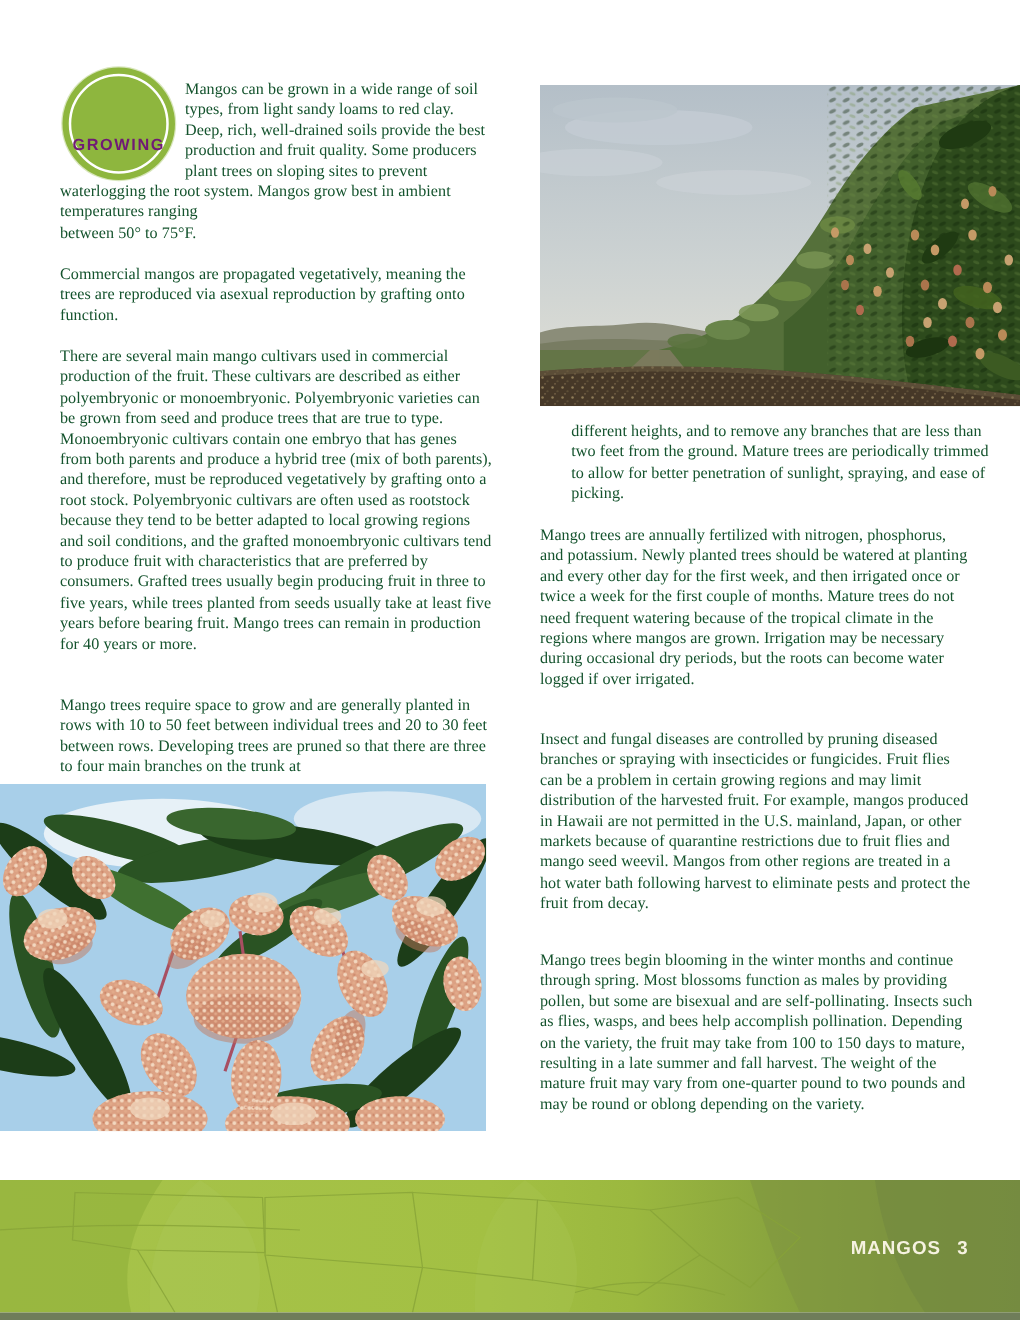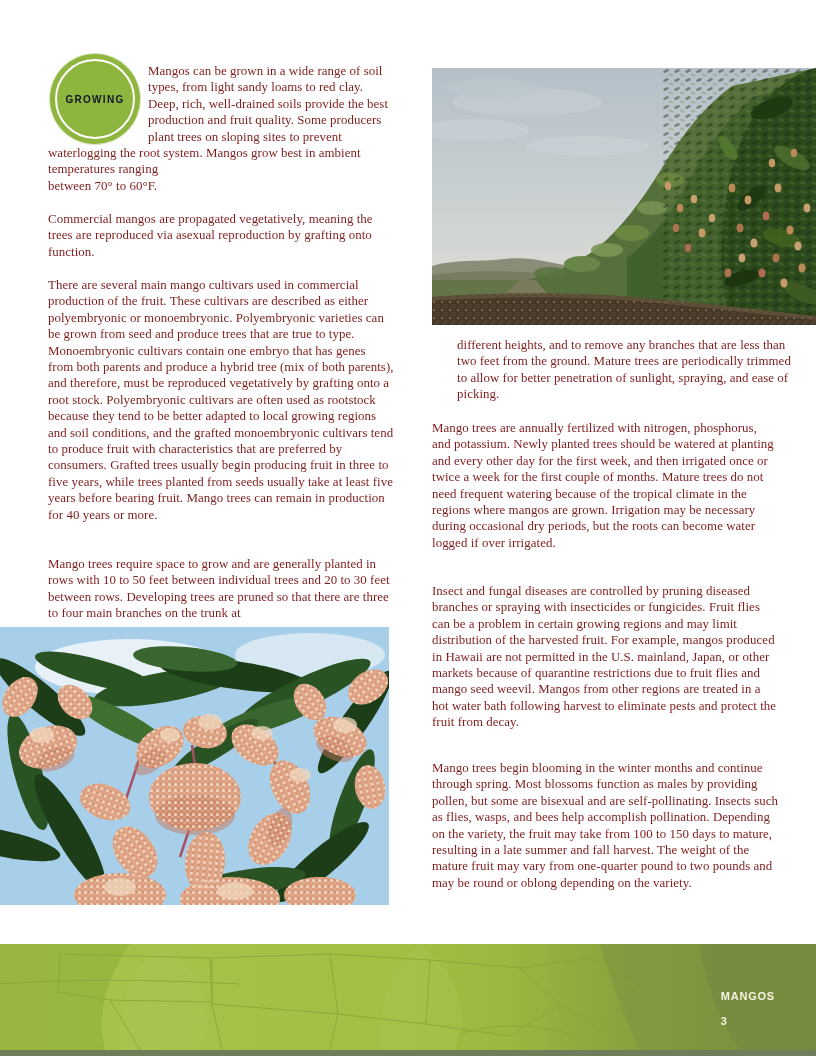--- a/index.html
+++ b/index.html
@@ -3,75 +3,75 @@
 <meta charset="utf-8">
 <style>
   html,body{margin:0;padding:0;background:#e8e8e8;}
   .page{
     position:relative;width:816px;height:1056px;margin:0 auto;
     background:#ffffff;overflow:hidden;
     font-family:"Liberation Serif",serif;color:#4d4c44;
   }
   .para{
     position:absolute;font-size:12.9px;line-height:16.4px;
-    letter-spacing:0.05px;text-align:left;color:#7f1d1d;
+    letter-spacing:0.05px;text-align:left;color:#14532d;
   }
   .col-left{left:48px;width:346px;}
   .col-right{left:432px;width:346px;}
   .badge{
     position:absolute;left:50px;top:54px;width:90px;height:90px;
     border-radius:50%;background:#8eb63e;
     box-shadow:0 0 0 1px rgba(142,182,62,.35);
   }
   .badge::before{
     content:"";position:absolute;left:5px;top:5px;right:5px;bottom:5px;
     border:2px solid #ffffff;border-radius:50%;
   }
   .badge-label{
-    position:absolute;left:0;top:0;width:100%;height:100%;
+    position:absolute;left:0;top:16px;width:100%;height:100%;
     display:flex;align-items:center;justify-content:center;
     font-family:"Liberation Sans",sans-serif;font-weight:bold;
-    font-size:10px;letter-spacing:1.3px;color:#0f172a;
+    font-size:13px;letter-spacing:1.3px;color:#701a75;
   }
   .intro-spacer{float:left;width:100px;height:82px;}
   .intro-tail{display:block;}
   .photo{position:absolute;overflow:hidden;}
   .photo svg{display:block;}
   .photo-orchard{left:432px;top:68px;width:384px;height:257px;}
   .photo-blossom{left:0;top:627px;width:389px;height:278px;}
   .footer{
     position:absolute;left:0;top:944px;width:816px;height:106px;
     background:linear-gradient(90deg,#a7c34b 0%,#a3c043 48%,#9bb83f 62%,#89a43e 76%,#7d963e 88%,#798f40 100%);
     overflow:hidden;
   }
   .footer-edge{
     position:absolute;left:0;top:1050px;width:816px;height:6px;
     background:#6f7d5a;
   }
   .footer-texture{position:absolute;left:0;top:0;}
   .footer-title{
     position:absolute;top:46px;right:41px;
     font-family:"Liberation Sans",sans-serif;font-weight:bold;
-    font-size:11px;letter-spacing:0.8px;color:#f6f2e0;
-    display:flex;gap:13px;align-items:baseline;flex-direction:column;
+    font-size:15px;letter-spacing:0.8px;color:#f6f2e0;
+    display:flex;gap:13px;align-items:baseline;
   }
 </style>
 </head>
 <body>
 
 <div class="page">
 
   <div class="badge">
     <span class="badge-label">GROWING</span>
   </div>
 
   <div class="para col-left" style="top:63px;">
     <span class="intro-spacer"></span>
     <span>Mangos can be grown in a wide range of soil types, from light sandy loams to red clay. Deep, rich, well-drained soils provide the best production and fruit quality. Some producers plant trees on sloping sites to prevent waterlogging the root system. Mangos grow best in ambient temperatures ranging</span>
-    <span class="intro-tail">between 70° to 60°F.</span>
+    <span class="intro-tail">between 50° to 75°F.</span>
   </div>
 
   <div class="para col-left" style="top:211px;">Commercial mangos are propagated vegetatively, meaning the trees are reproduced via asexual reproduction by grafting onto function.</div>
   <div class="para col-left" style="top:277px;">There are several main mango cultivars used in commercial production of the fruit. These cultivars are described as either polyembryonic or monoembryonic. Polyembryonic varieties can be grown from seed and produce trees that are true to type. Monoembryonic cultivars contain one embryo that has genes from both parents and produce a hybrid tree (mix of both parents), and therefore, must be reproduced vegetatively by grafting onto a root stock. Polyembryonic cultivars are often used as rootstock because they tend to be better adapted to local growing regions and soil conditions, and the grafted monoembryonic cultivars tend to produce fruit with characteristics that are preferred by consumers. Grafted trees usually begin producing fruit in three to five years, while trees planted from seeds usually take at least five years before bearing fruit. Mango trees can remain in production for 40 years or more.</div>
   <div class="para col-left" style="top:556px;">Mango trees require space to grow and are generally planted in rows with 10 to 50 feet between individual trees and 20 to 30 feet between rows. Developing trees are pruned so that there are three to four main branches on the trunk at</div>
 
   <div class="photo photo-orchard">
     <svg width="384" height="257" viewBox="0 0 384 257">
       <defs>
         <linearGradient id="skyg" x1="0" y1="0" x2="0" y2="1">

